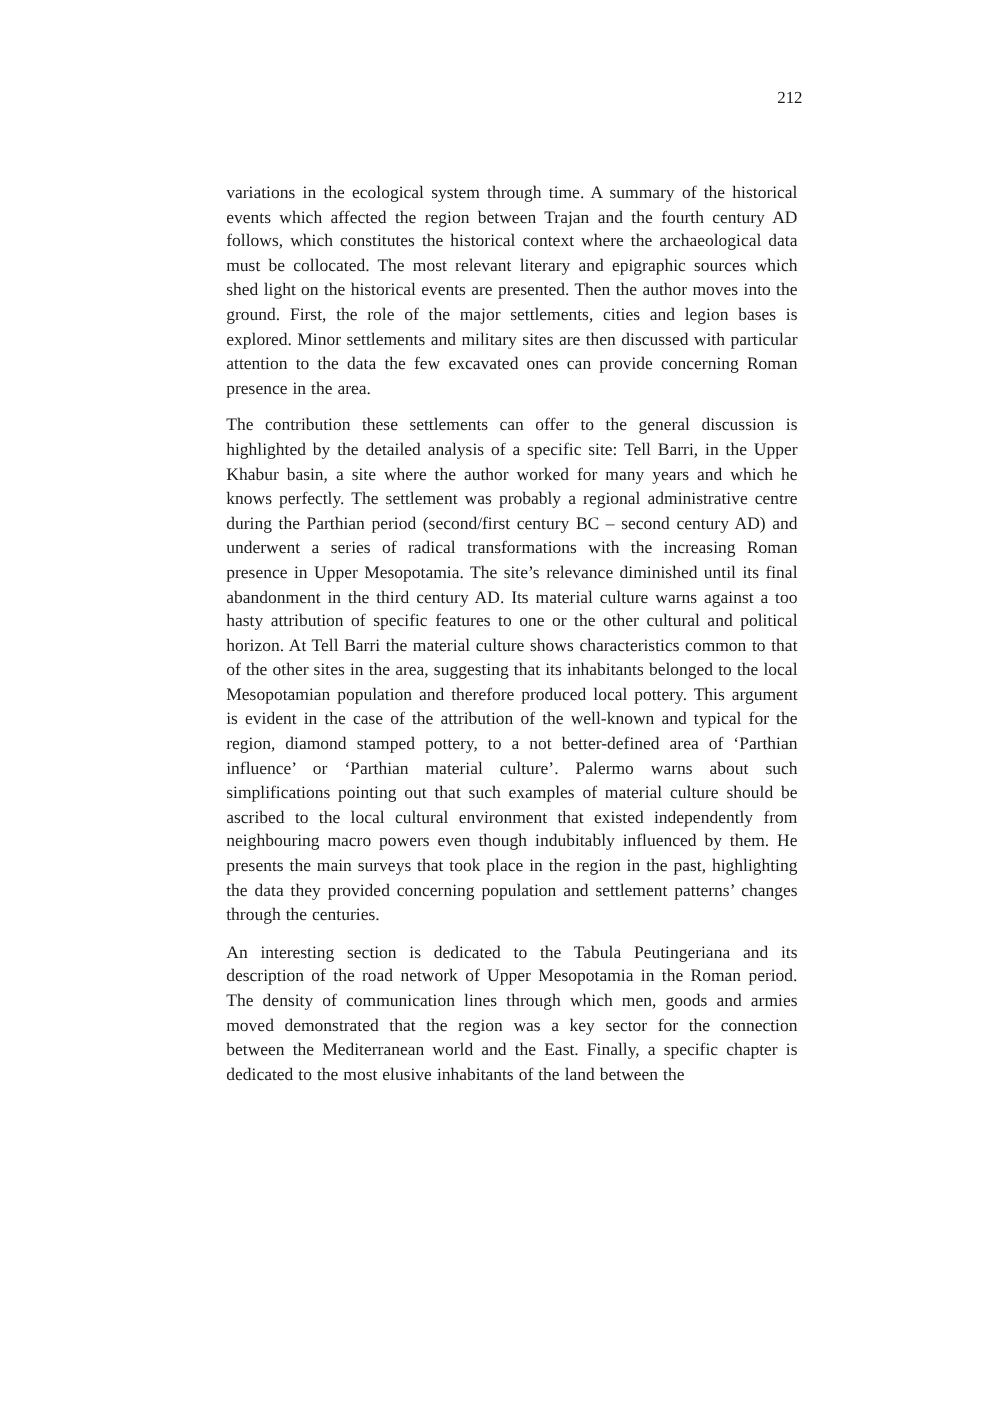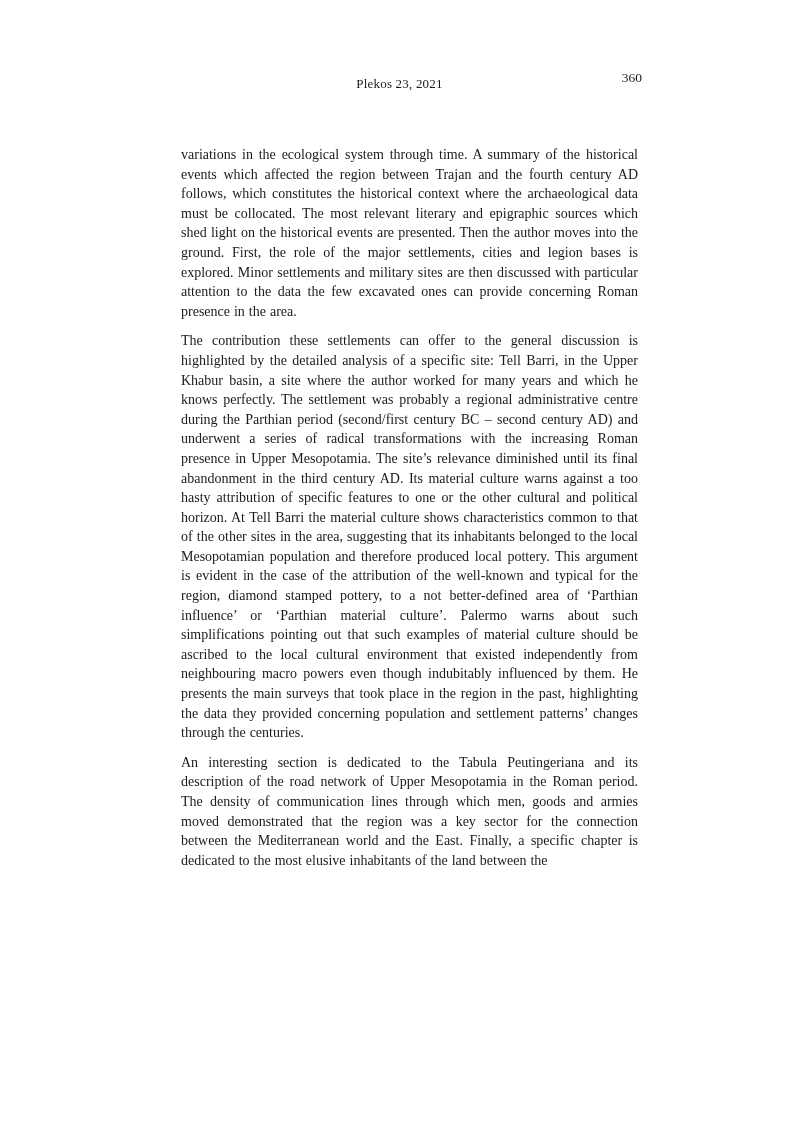--- a/index.html
+++ b/index.html
@@ -53,22 +53,21 @@
   .body-text p {
     margin: 0 0 10px 16px;
     word-spacing: 0.5px;
   }
 </style>
 </head>
 <body>
 
 <div class="page">
   <div class="header">
-    <span class="running-head">Plekos 23, 2021</span>
-    <span class="page-number">360</span>
+    <span class="page-number">212</span>
   </div>
 
   <div class="body-text">
     <p>variations in the ecological system through time. A summary of the historical events which affected the region between Trajan and the fourth century AD follows, which constitutes the historical context where the archaeological data must be collocated. The most relevant literary and epigraphic sources which shed light on the historical events are presented. Then the author moves into the ground. First, the role of the major settlements, cities and legion bases is explored. Minor settlements and military sites are then discussed with particular attention to the data the few excavated ones can provide concerning Roman presence in the area.</p>
     <p>The contribution these settlements can offer to the general discussion is highlighted by the detailed analysis of a specific site: Tell Barri, in the Upper Khabur basin, a site where the author worked for many years and which he knows perfectly. The settlement was probably a regional administrative centre during the Parthian period (second/first century BC – second century AD) and underwent a series of radical transformations with the increasing Roman presence in Upper Mesopotamia. The site’s relevance diminished until its final abandonment in the third century AD. Its material culture warns against a too hasty attribution of specific features to one or the other cultural and political horizon. At Tell Barri the material culture shows characteristics common to that of the other sites in the area, suggesting that its inhabitants belonged to the local Mesopotamian population and therefore produced local pottery. This argument is evident in the case of the attribution of the well-known and typical for the region, diamond stamped pottery, to a not better-defined area of ‘Parthian influence’ or ‘Parthian material culture’. Palermo warns about such simplifications pointing out that such examples of material culture should be ascribed to the local cultural environment that existed independently from neighbouring macro powers even though indubitably influenced by them. He presents the main surveys that took place in the region in the past, highlighting the data they provided concerning population and settlement patterns’ changes through the centuries.</p>
     <p>An interesting section is dedicated to the Tabula Peutingeriana and its description of the road network of Upper Mesopotamia in the Roman period. The density of communication lines through which men, goods and armies moved demonstrated that the region was a key sector for the connection between the Mediterranean world and the East. Finally, a specific chapter is dedicated to the most elusive inhabitants of the land between the</p>
   </div>
 </div>
 
 </body></html>

